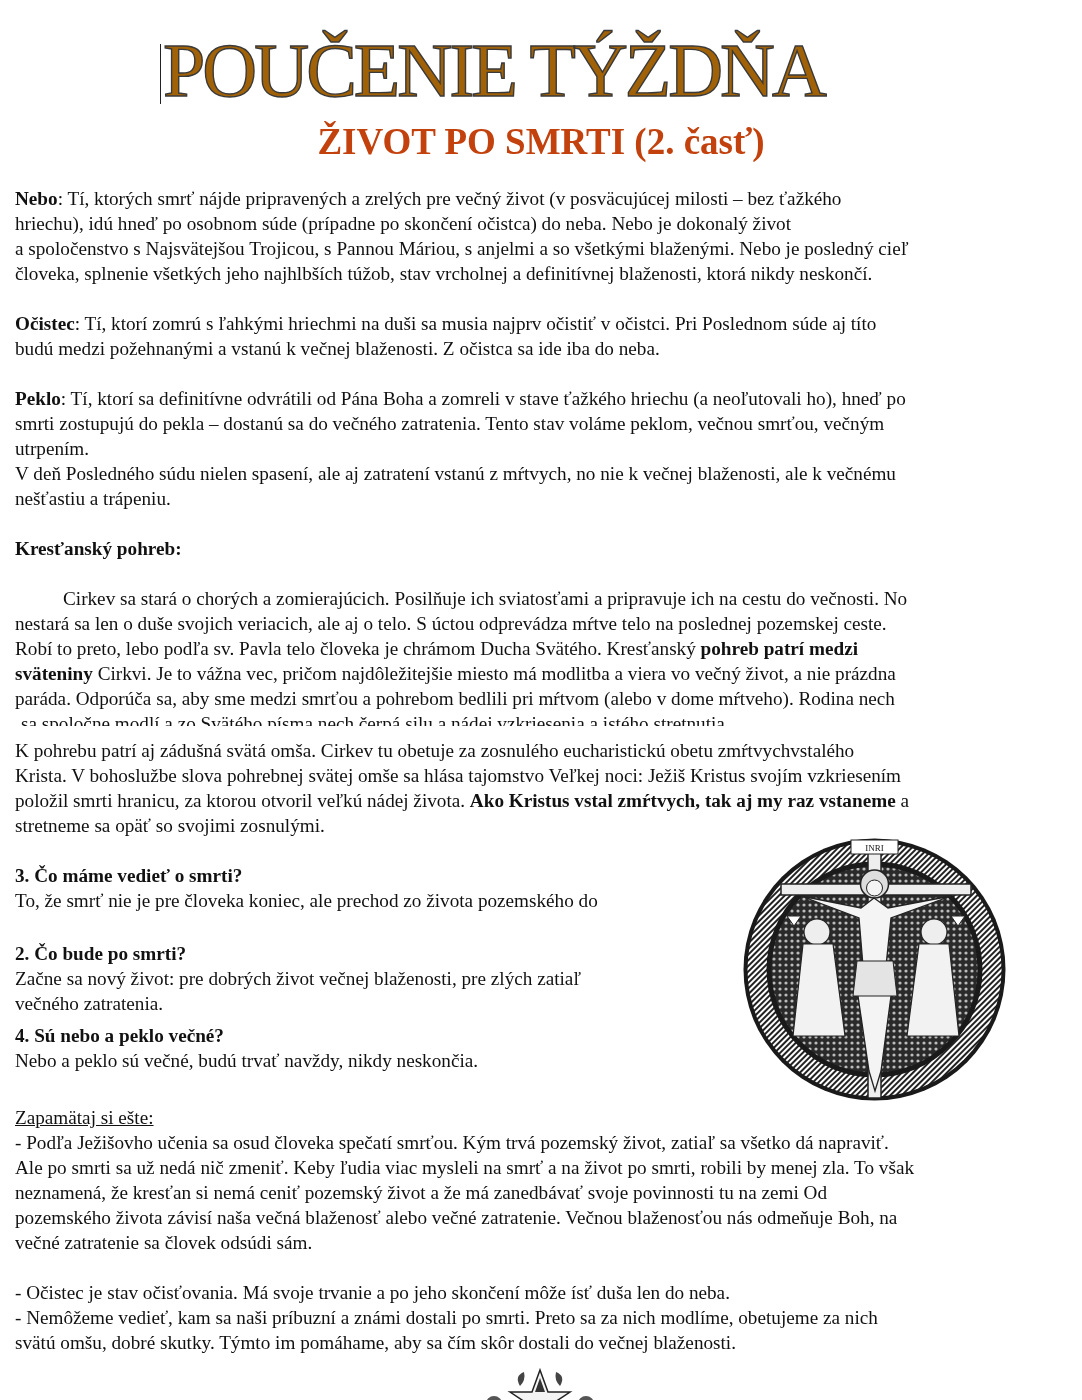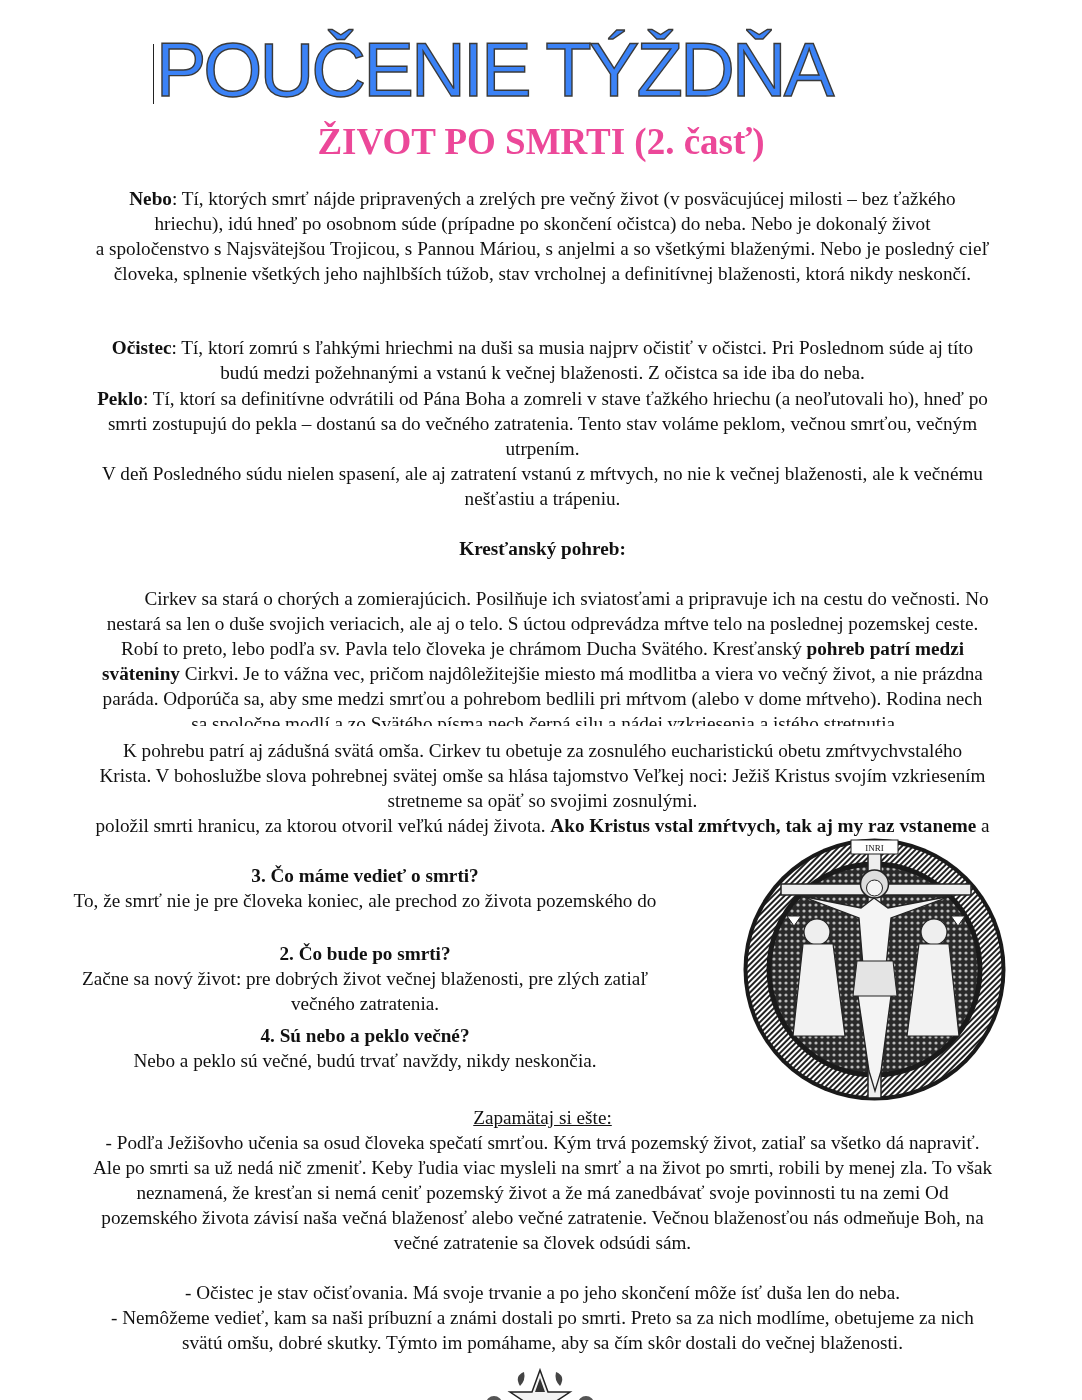--- a/index.html
+++ b/index.html
@@ -7,41 +7,41 @@
     width: 1082px;
     height: 1400px;
     overflow: hidden;
     position: relative;
     font-family: "DejaVu Serif", "Liberation Serif", serif;
     color: #111111;
   }
   .page { position: absolute; left: 0; top: 0; width: 1082px; height: 1400px; }
   .masthead {
     position: absolute; left: 0; top: 32px; width: 984px; text-align: center;
-    font-family: Liberation Sans, sans-serif;
+    font-family: Liberation Serif, serif;
     font-size: 76px; line-height: 76px; letter-spacing: -3px;
-    color: #3b82f6;
+    color: #a16207;
     -webkit-text-stroke: 1.4px #3a3a3a;
     transform: scaleY(1.0);
   }
   .masthead .cursor-mark {
     display: inline-block; width: 1px; height: 60px; background: #222; vertical-align: -8px; margin-right: 2px;
   }
   .subtitle {
     position: absolute; left: 0; top: 120px; width: 1082px; text-align: center;
     font-family: "Liberation Serif", "DejaVu Serif", serif;
-    font-weight: bold; font-size: 37px; line-height: 44px; color: #ec4899;
+    font-weight: bold; font-size: 37px; line-height: 44px; color: #c2410c;
   }
   .txt {
     position: absolute; left: 15px; width: 1055px;
     font-family: "Liberation Serif", "DejaVu Serif", serif;
     font-size: 19.2px; line-height: 25px;
     white-space: nowrap;
   }
-  .line { display: block; height: 25px; text-align: center; }
+  .line { display: block; height: 25px; }
   b, .b { font-weight: bold; }
   .heading-u { text-decoration: underline; }
   .indent { padding-left: 48px; }
   .image-round {
     position: absolute; left: 741px; top: 836px; width: 267px; height: 267px;
   }
   .image-bottom {
     position: absolute; left: 470px; top: 1368px; width: 140px; height: 32px; overflow: hidden;
   }
 </style>
@@ -54,21 +54,21 @@
 
   <div class="subtitle">ŽIVOT PO SMRTI (2. časť)</div>
 
   <div class="txt" style="top:186px;">
     <span class="line"><b>Nebo</b><span>: Tí, ktorých smrť nájde pripravených a zrelých pre večný život (v posväcujúcej milosti – bez ťažkého</span></span>
     <span class="line">hriechu), idú hneď po osobnom súde (prípadne po skončení očistca) do neba. Nebo je dokonalý život</span>
     <span class="line">a spoločenstvo s Najsvätejšou Trojicou, s Pannou Máriou, s anjelmi a so všetkými blaženými. Nebo je posledný cieľ</span>
     <span class="line">človeka, splnenie všetkých jeho najhlbších túžob, stav vrcholnej a definitívnej blaženosti, ktorá nikdy neskončí.</span>
   </div>
 
-  <div class="txt" style="top:311px;margin-top:24px;">
+  <div class="txt" style="top:311px;">
     <span class="line"><b>Očistec</b><span>: Tí, ktorí zomrú s ľahkými hriechmi na duši sa musia najprv očistiť v očistci. Pri Poslednom súde aj títo</span></span>
     <span class="line">budú medzi požehnanými a vstanú k večnej blaženosti. Z očistca sa ide iba do neba.</span>
   </div>
 
   <div class="txt" style="top:386px;">
     <span class="line"><b>Peklo</b><span>: Tí, ktorí sa definitívne odvrátili od Pána Boha a zomreli v stave ťažkého hriechu (a neoľutovali ho), hneď po</span></span>
     <span class="line">smrti zostupujú do pekla – dostanú sa do večného zatratenia. Tento stav voláme peklom, večnou smrťou, večným</span>
     <span class="line">utrpením.</span>
     <span class="line">V deň Posledného súdu nielen spasení, ale aj zatratení vstanú z mŕtvych, no nie k večnej blaženosti, ale k večnému</span>
     <span class="line">nešťastiu a trápeniu.</span>
@@ -81,22 +81,22 @@
     <span class="line">nestará sa len o duše svojich veriacich, ale aj o telo. S úctou odprevádza mŕtve telo na poslednej pozemskej ceste.</span>
     <span class="line"><span>Robí to preto, lebo podľa sv. Pavla telo človeka je chrámom Ducha Svätého. Kresťanský </span><b>pohreb patrí medzi</b></span>
     <span class="line"><b>sväteniny</b><span> Cirkvi. Je to vážna vec, pričom najdôležitejšie miesto má modlitba a viera vo večný život, a nie prázdna</span></span>
     <span class="line">paráda. Odporúča sa, aby sme medzi smrťou a pohrebom bedlili pri mŕtvom (alebo v dome mŕtveho). Rodina nech</span>
     <span class="line" style="height:15px; overflow:hidden;margin-left:6px;">sa spoločne modlí a zo Svätého písma nech čerpá silu a nádej vzkriesenia a istého stretnutia.</span>
   </div>
 
   <div class="txt" style="top:738px;">
     <span class="line">K pohrebu patrí aj zádušná svätá omša. Cirkev tu obetuje za zosnulého eucharistickú obetu zmŕtvychvstalého</span>
     <span class="line">Krista. V bohoslužbe slova pohrebnej svätej omše sa hlása tajomstvo Veľkej noci: Ježiš Kristus svojím vzkriesením</span>
+    <span class="line"><span>položil smrti hranicu, za ktorou otvoril veľkú nádej života. </span><b>Ako Kristus vstal zmŕtvych, tak aj my raz vstaneme</b><span> a</span></span>
     <span class="line">stretneme sa opäť so svojimi zosnulými.</span>
-    <span class="line"><span>položil smrti hranicu, za ktorou otvoril veľkú nádej života. </span><b>Ako Kristus vstal zmŕtvych, tak aj my raz vstaneme</b><span> a</span></span>
   </div>
 
   <div class="txt" style="top:863px; width:700px;">
     <div style="margin-bottom:7px;">
       <span class="line b">3. Čo máme vedieť o smrti?</span>
       <span class="line">To, že smrť nie je pre človeka koniec, ale prechod zo života pozemského do</span>
     </div>
     <div style="margin-bottom:7px;margin-top:28px;">
       <span class="line b">2. Čo bude po smrti?</span>
       <span class="line">Začne sa nový život: pre dobrých život večnej blaženosti, pre zlých zatiaľ</span>

